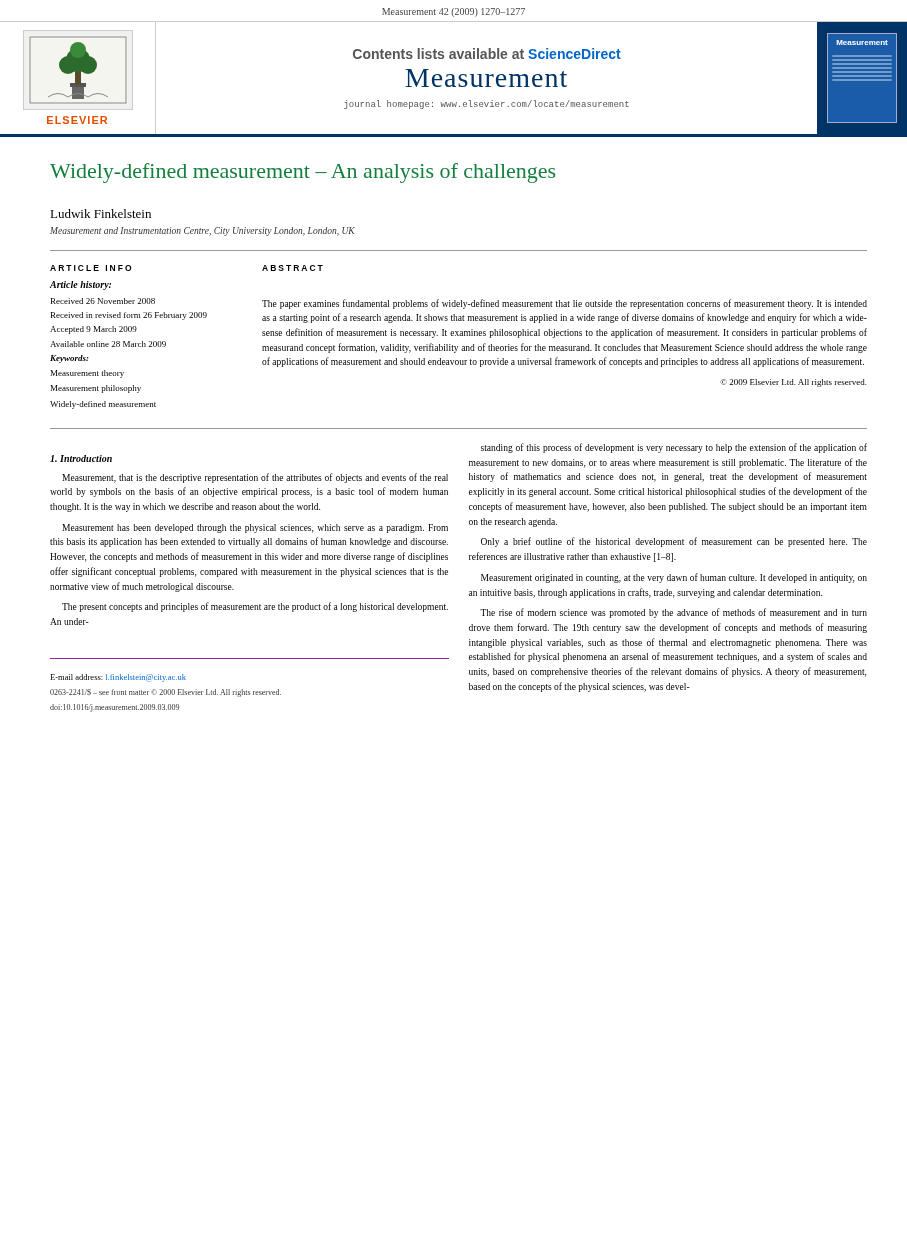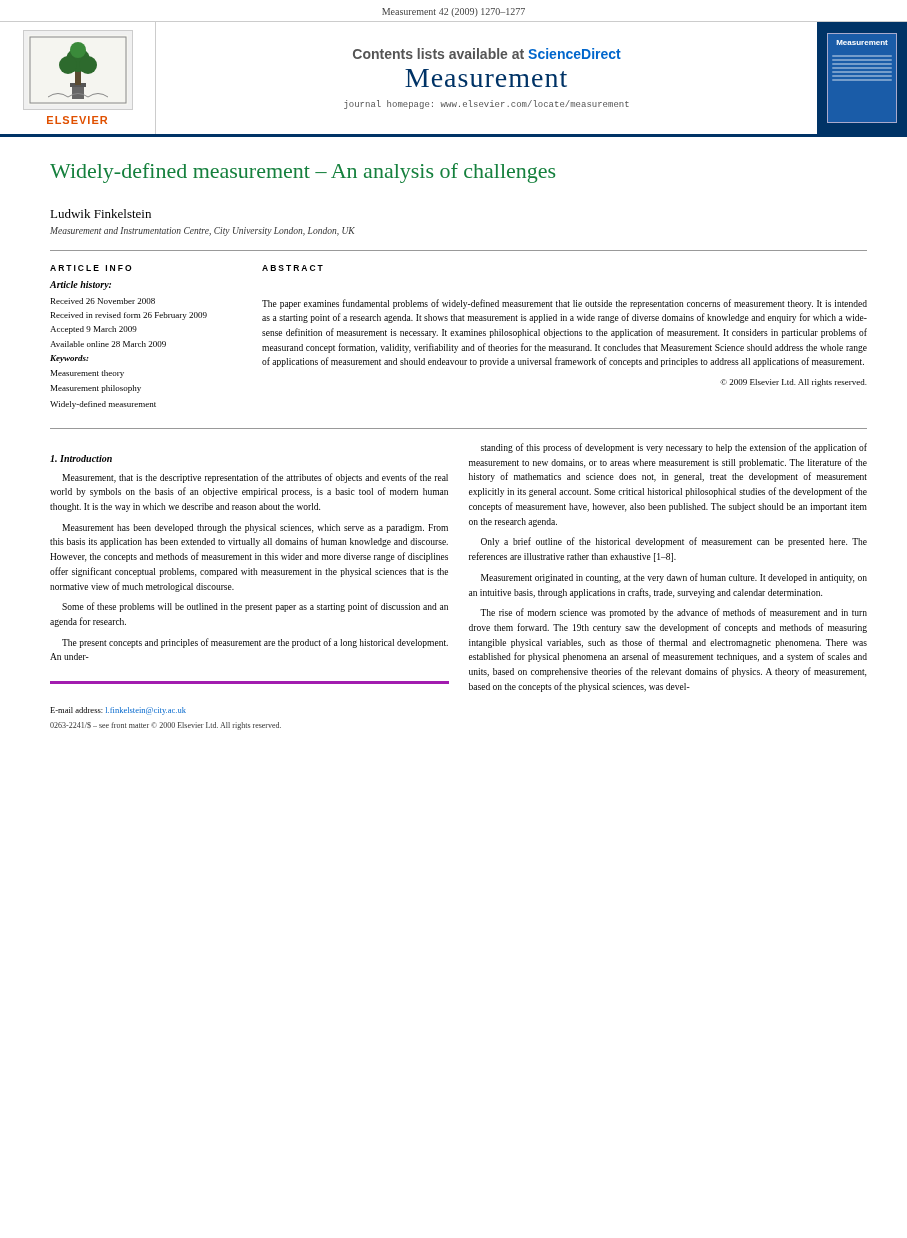--- a/index.html
+++ b/index.html
@@ -274,23 +274,23 @@
       font-size: 10px;
       margin: 10px 0 4px;
     }
 
     .body-col p {
       margin-bottom: 6px;
       text-indent: 12px;
     }
 
     .footnote-area {
-      border-top: 3px solid #a21caf;
-      margin-top: 16px;
-      padding-top: 20px;
+      border-top: 1px solid #a21caf;
+      margin-top: 28px;
+      padding-top: 12px;
     }
 
     .footnote-text {
       font-size: 8.5px;
       color: #000;
     }
 
     .email-link {
       color: #0066cc;
       text-decoration: none;
@@ -406,33 +406,35 @@
 
   <hr class="divider-line">
 
   <div class="body-two-col">
 
     <div class="body-col">
       <div class="section-heading">1.  Introduction</div>
 
       <p>Measurement, that is the descriptive representation of the attributes of objects and events of the real world by symbols on the basis of an objective empirical process, is a basic tool of modern human thought. It is the way in which we describe and reason about the world.</p>
       <p>Measurement has been developed through the physical sciences, which serve as a paradigm. From this basis its application has been extended to virtually all domains of human knowledge and discourse. However, the concepts and methods of measurement in this wider and more diverse range of disciplines offer significant conceptual problems, compared with measurement in the physical sciences that is the normative view of much metrological discourse.</p>
-      <p>Some of these problems will be outlined in the present paper as a starting point of discussion and an agenda for research.</p>
 
 
       <p>The present concepts and principles of measurement are the product of a long historical development. An under-</p>
 
       <div class="footnote-area">
         <div class="footnote-text">
           <span>E-mail address:</span>
           <a class="email-link" href="#">l.finkelstein@city.ac.uk</a>
         </div>
         <div class="issn-line">
           <span>0263-2241/$ – see front matter © 2000 Elsevier Ltd. All rights reserved.</span>
         </div>
+        <div class="issn-line">
+          <span>doi:10.1016/j.measurement.2009.03.009</span>
+        </div>
       </div>
     </div>
 
     <div class="body-col">
       <p>standing of this process of development is very necessary to help the extension of the application of measurement to new domains, or to areas where measurement is still problematic. The literature of the history of mathematics and science does not, in general, treat the development of measurement explicitly in its general account. Some critical historical philosophical studies of the development of the concepts of measurement have, however, also been published. The subject should be an important item on the research agenda.</p>
       <p>Only a brief outline of the historical development of measurement can be presented here. The references are illustrative rather than exhaustive [1–8].</p>
       <p>Measurement originated in counting, at the very dawn of human culture. It developed in antiquity, on an intuitive basis, through applications in crafts, trade, surveying and calendar determination.</p>
       <p>The rise of modern science was promoted by the advance of methods of measurement and in turn drove them forward. The 19th century saw the development of concepts and methods of measuring intangible physical variables, such as those of thermal and electromagnetic phenomena. There was established for physical phenomena an arsenal of measurement techniques, and a system of scales and units, based on comprehensive theories of the relevant domains of physics. A theory of measurement, based on the concepts of the physical sciences, was devel-</p>
     </div>
   </div>

